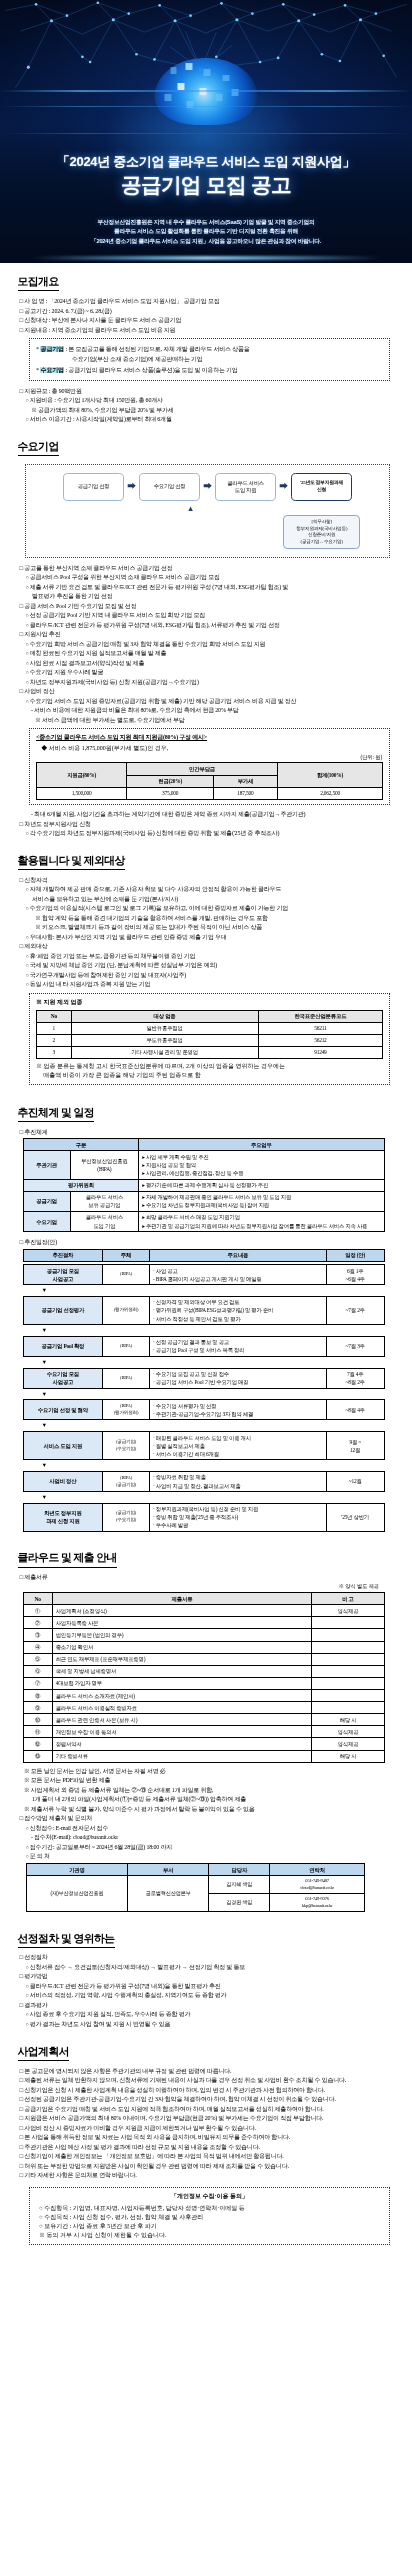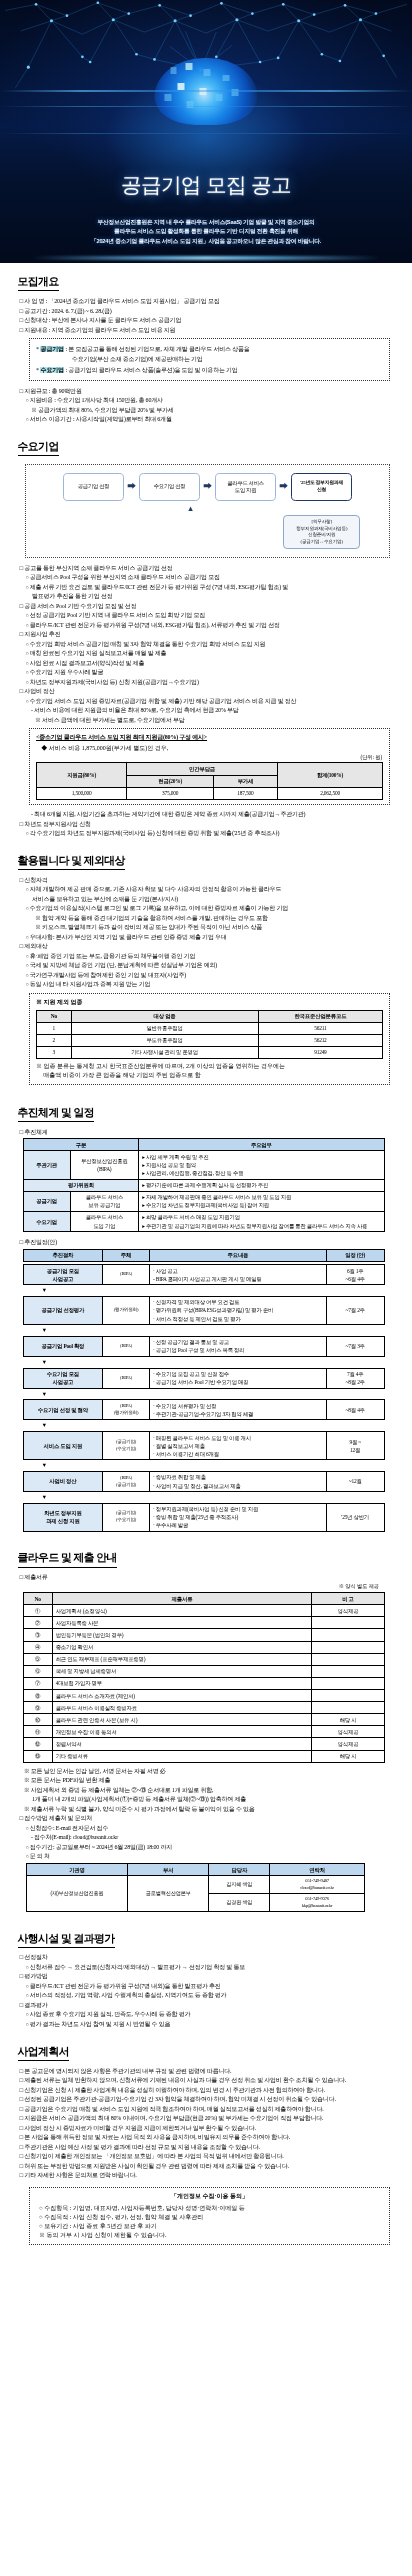--- a/index.html
+++ b/index.html
@@ -41,21 +41,21 @@
   }
   .hero-title {
     position:absolute; left:0; right:0; top:152px;
     text-align:center; color:#fff;
     font-size:13px; font-weight:bold; letter-spacing:-0.3px;
     text-shadow: 0 0 8.2px rgba(90,170,255,.85), 0 0 1.5px rgba(255,255,255,.6);
   }
   .hero-sub {
     position:absolute; left:0; right:0; top:170px;
     text-align:center; color:#fff;
-    font-size:20.6px; font-weight:normal; letter-spacing:-0.6px;
+    font-size:20.6px; font-weight:bold; letter-spacing:-0.6px;
     text-shadow: 0 0 11.3px rgba(80,165,255,.9), 0 0 2.1px rgba(255,255,255,.55);
   }
   .hero-desc {
     position:absolute; left:0; right:0; top:218px;
     text-align:center; color:#eaf4ff;
     font-size:5.7px; font-weight:bold; line-height:1.65; letter-spacing:-0.2px;
     text-shadow: 0 0 5.2px rgba(60,140,240,.8);
   }
   .hero-bottomglow {
     position:absolute; left:31px; right:31px; bottom:3.1px; height:4.1px;
@@ -179,20 +179,21 @@
     <div class="pix" style="left:61px;top:36px;width:6.7px;height:6.7px;"></div>
     <div class="pix" style="left:32px;top:43px;width:6.7px;height:6.7px;"></div>
     <div class="pix" style="left:77px;top:31px;width:6.7px;height:6.7px;"></div>
     <div class="pix" style="left:10.3px;top:36px;width:6.7px;height:6.7px;"></div>
   </div>
 
   <div class="hscan" style="top:90px; opacity:.75;"></div>
   <div class="hscan" style="top:106px; opacity:.5; height:1px;"></div>
   <div class="hscan" style="top:133px; opacity:.35; height:1px;"></div>
 
+  <div class="hero-title">「2024년 중소기업 클라우드 서비스 도입 지원사업」</div>
   <div class="hero-sub">공급기업 모집 공고</div>
   <div class="hero-desc">
     <div>부산정보산업진흥원은 지역 내 우수 클라우드 서비스(SaaS) 기업 발굴 및 지역 중소기업의</div>
     <div>클라우드 서비스 도입 활성화를 통한 클라우드 기반 디지털 전환 촉진을 위해</div>
     <div>「2024년 중소기업 클라우드 서비스 도입 지원」사업을 공고하오니 많은 관심과 참여 바랍니다.</div>
   </div>
   <div class="hero-bottomglow"></div>
 </div>
 
 <div class="page">
@@ -644,21 +645,21 @@
     </tr>
     <tr>
       <td>김경환 책임</td>
       <td style="white-space:pre-line; font-size:4.6px;">051-749-9376
 kkp@busanit.or.kr</td>
     </tr>
   </tbody>
     </table>
 
   
-  <h2 class="sec">사행시설 및 결과평가</h2>
+  <h2 class="sec">선정절차 및 영위하는</h2>
   <div class="l1">선정절차</div>
   <div class="l2">신청서류 접수 → 요건검토(신청자격/제외대상) → 발표평가 → 선정기업 확정 및 통보</div>
   <div class="l1">평가방법</div>
   <div class="l2">클라우드/ICT 관련 전문가 등 평가위원 구성(7명 내외)을 통한 발표평가 추진</div>
   <div class="l2">서비스의 적정성, 기업 역량, 사업 수행계획의 충실성, 지역기여도 등 종합 평가</div>
   <div class="l1">결과평가</div>
   <div class="l2">사업 종료 후 수요기업 지원 실적, 만족도, 우수사례 등 종합 평가</div>
   <div class="l2">평가 결과는 차년도 사업 참여 및 지원 시 반영될 수 있음</div>
 
   

